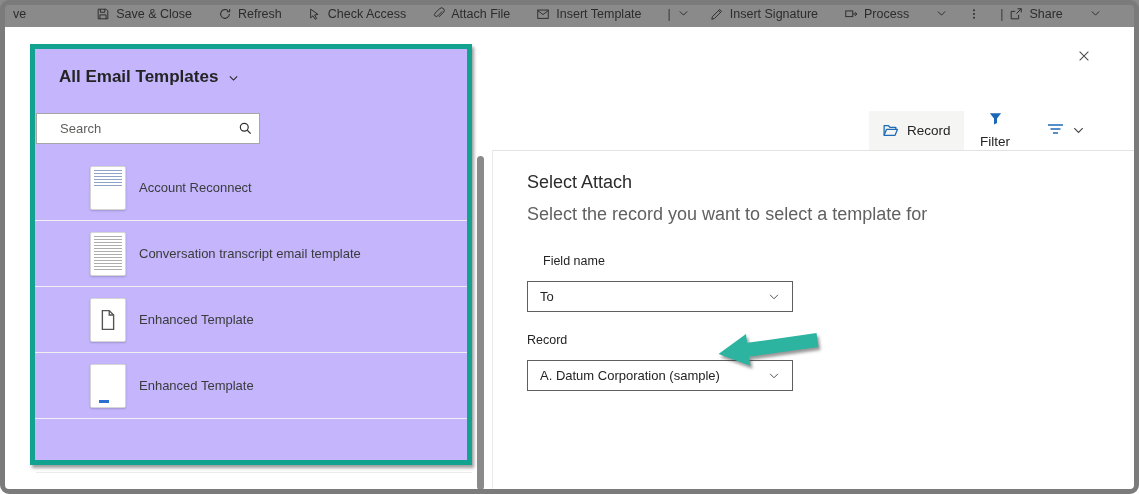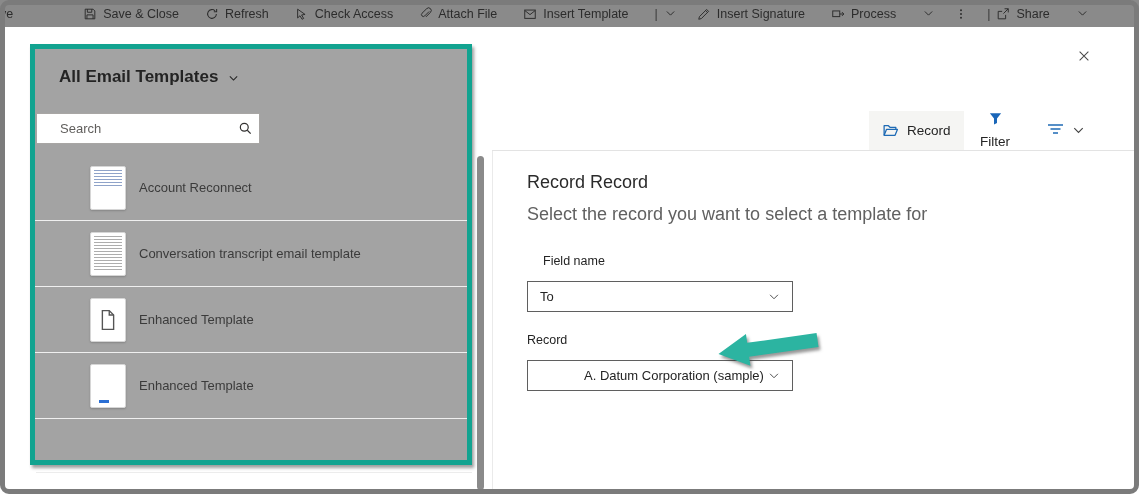--- a/index.html
+++ b/index.html
@@ -2,34 +2,34 @@
 <html><head>
 <meta charset="utf-8">
 <style>
   html,body{margin:0;padding:0;background:#fff;}
   body{font-family:"Liberation Sans","DejaVu Sans",sans-serif;-webkit-font-smoothing:antialiased;}
   .stage{position:relative;width:1139px;height:494px;overflow:hidden;background:#fff;}
   .border-overlay{position:absolute;inset:0;border:5px solid #7b7b7b;border-radius:9px;pointer-events:none;z-index:60;}
 
   
   .cmdbar{position:absolute;left:0;top:0;right:0;height:27px;background:#8a8a8a;display:flex;align-items:center;
-          overflow:hidden;color:#2c2c2c;font-size:12.5px;white-space:nowrap;z-index:5;}
+          padding-left:13px;overflow:hidden;color:#2c2c2c;font-size:12.5px;white-space:nowrap;z-index:5;}
   .cmd-item{display:flex;align-items:center;gap:6px;margin-right:26px;cursor:default;}
   .cmd-item.first{margin-right:70px;}
   .cmd-item.sep{margin:0 6px 0 0;color:#3a3a3a;}
   .cmd-item.icon-only{margin-right:20px;}
   .cmd-item svg{display:block;}
 
   
   .dialog{position:absolute;left:0;top:27px;right:0;bottom:0;background:#fff;z-index:10;}
   .close-btn{position:absolute;left:1072px;top:17px;width:24px;height:24px;display:flex;align-items:center;justify-content:center;color:#4a4a4a;cursor:pointer;}
 
   
   .hl-box{position:absolute;left:30px;top:17px;width:442px;height:421px;border:5px solid #12a390;
-          box-sizing:border-box;background:#a3a3a3;overflow:hidden;box-shadow:2px 3px 3px rgba(40,40,40,.45);z-index:20;}
+          box-sizing:border-box;background:#c4b5fd;overflow:hidden;box-shadow:2px 3px 3px rgba(40,40,40,.45);z-index:20;}
   .lp-title-row{position:absolute;left:24px;top:18px;display:flex;align-items:center;gap:9px;cursor:pointer;}
   .lp-title{font-size:17px;font-weight:700;color:#242424;}
   .lp-title-row svg{margin-top:3px;}
   .lp-search{position:absolute;left:1px;top:64px;width:224px;height:31px;border:1px solid #a8a6a4;background:#fff;box-sizing:border-box;display:flex;align-items:center;}
   .lp-search input{border:none;outline:none;flex:1;padding-left:23px;font-size:13px;color:#323130;background:transparent;font-family:inherit;}
   .lp-search input::placeholder{color:#605e5c;}
   .lp-search .mag{margin-right:10px;color:#323130;display:flex;cursor:pointer;}
   .lp-list{position:absolute;left:0;right:0;top:106px;}
   .lp-row{position:relative;height:65px;display:flex;align-items:center;border-bottom:1px solid #efefef;cursor:pointer;}
   .thumb{position:absolute;left:55px;width:34px;height:42px;background:#fff;border:1px solid #d6d6d6;border-radius:2px;box-shadow:0 1px 2px rgba(0,0,0,.18);overflow:hidden;}
@@ -252,35 +252,35 @@
       <svg width="20" height="18" viewBox="0 0 20 18" stroke="currentColor" stroke-width="1.6" fill="none">
         <path d="M2 5h15M4.5 9h10M7 13h5"></path>
       </svg>
     </div>
     <div class="rp-chevron">
       <svg width="15" height="15" viewBox="0 0 16 16" fill="none" stroke="currentColor" stroke-width="1.2">
           <path d="M3.5 5.5L8 10l4.5-4.5"></path>
         </svg>
     </div>
 
-    <div class="rp-heading">Record Record</div>
+    <div class="rp-heading">Select Attach</div>
     <div class="rp-subtitle">Select the record you want to select a template for</div>
 
     <div class="rp-field-label" style="top:227px;margin-left:16px;">Field name</div>
     <div class="rp-select" style="top:254px;gap:43px;">
       <span class="val">To</span>
       <span class="chev">
         <svg width="14" height="14" viewBox="0 0 16 16" fill="none" stroke="currentColor" stroke-width="1.1">
             <path d="M3.5 5.5L8 10l4.5-4.5"></path>
           </svg>
       </span>
     </div>
 
     <div class="rp-field-label" style="top:306px;">Record</div>
-    <div class="rp-select" style="top:333px;padding-left:44px;">
+    <div class="rp-select" style="top:333px;">
       <span class="val">A. Datum Corporation (sample)</span>
       <span class="chev">
         <svg width="14" height="14" viewBox="0 0 16 16" fill="none" stroke="currentColor" stroke-width="1.1">
             <path d="M3.5 5.5L8 10l4.5-4.5"></path>
           </svg>
       </span>
     </div>
 
     <div class="annot-arrow">
       <svg width="108" height="40" viewBox="0 0 108 40">

